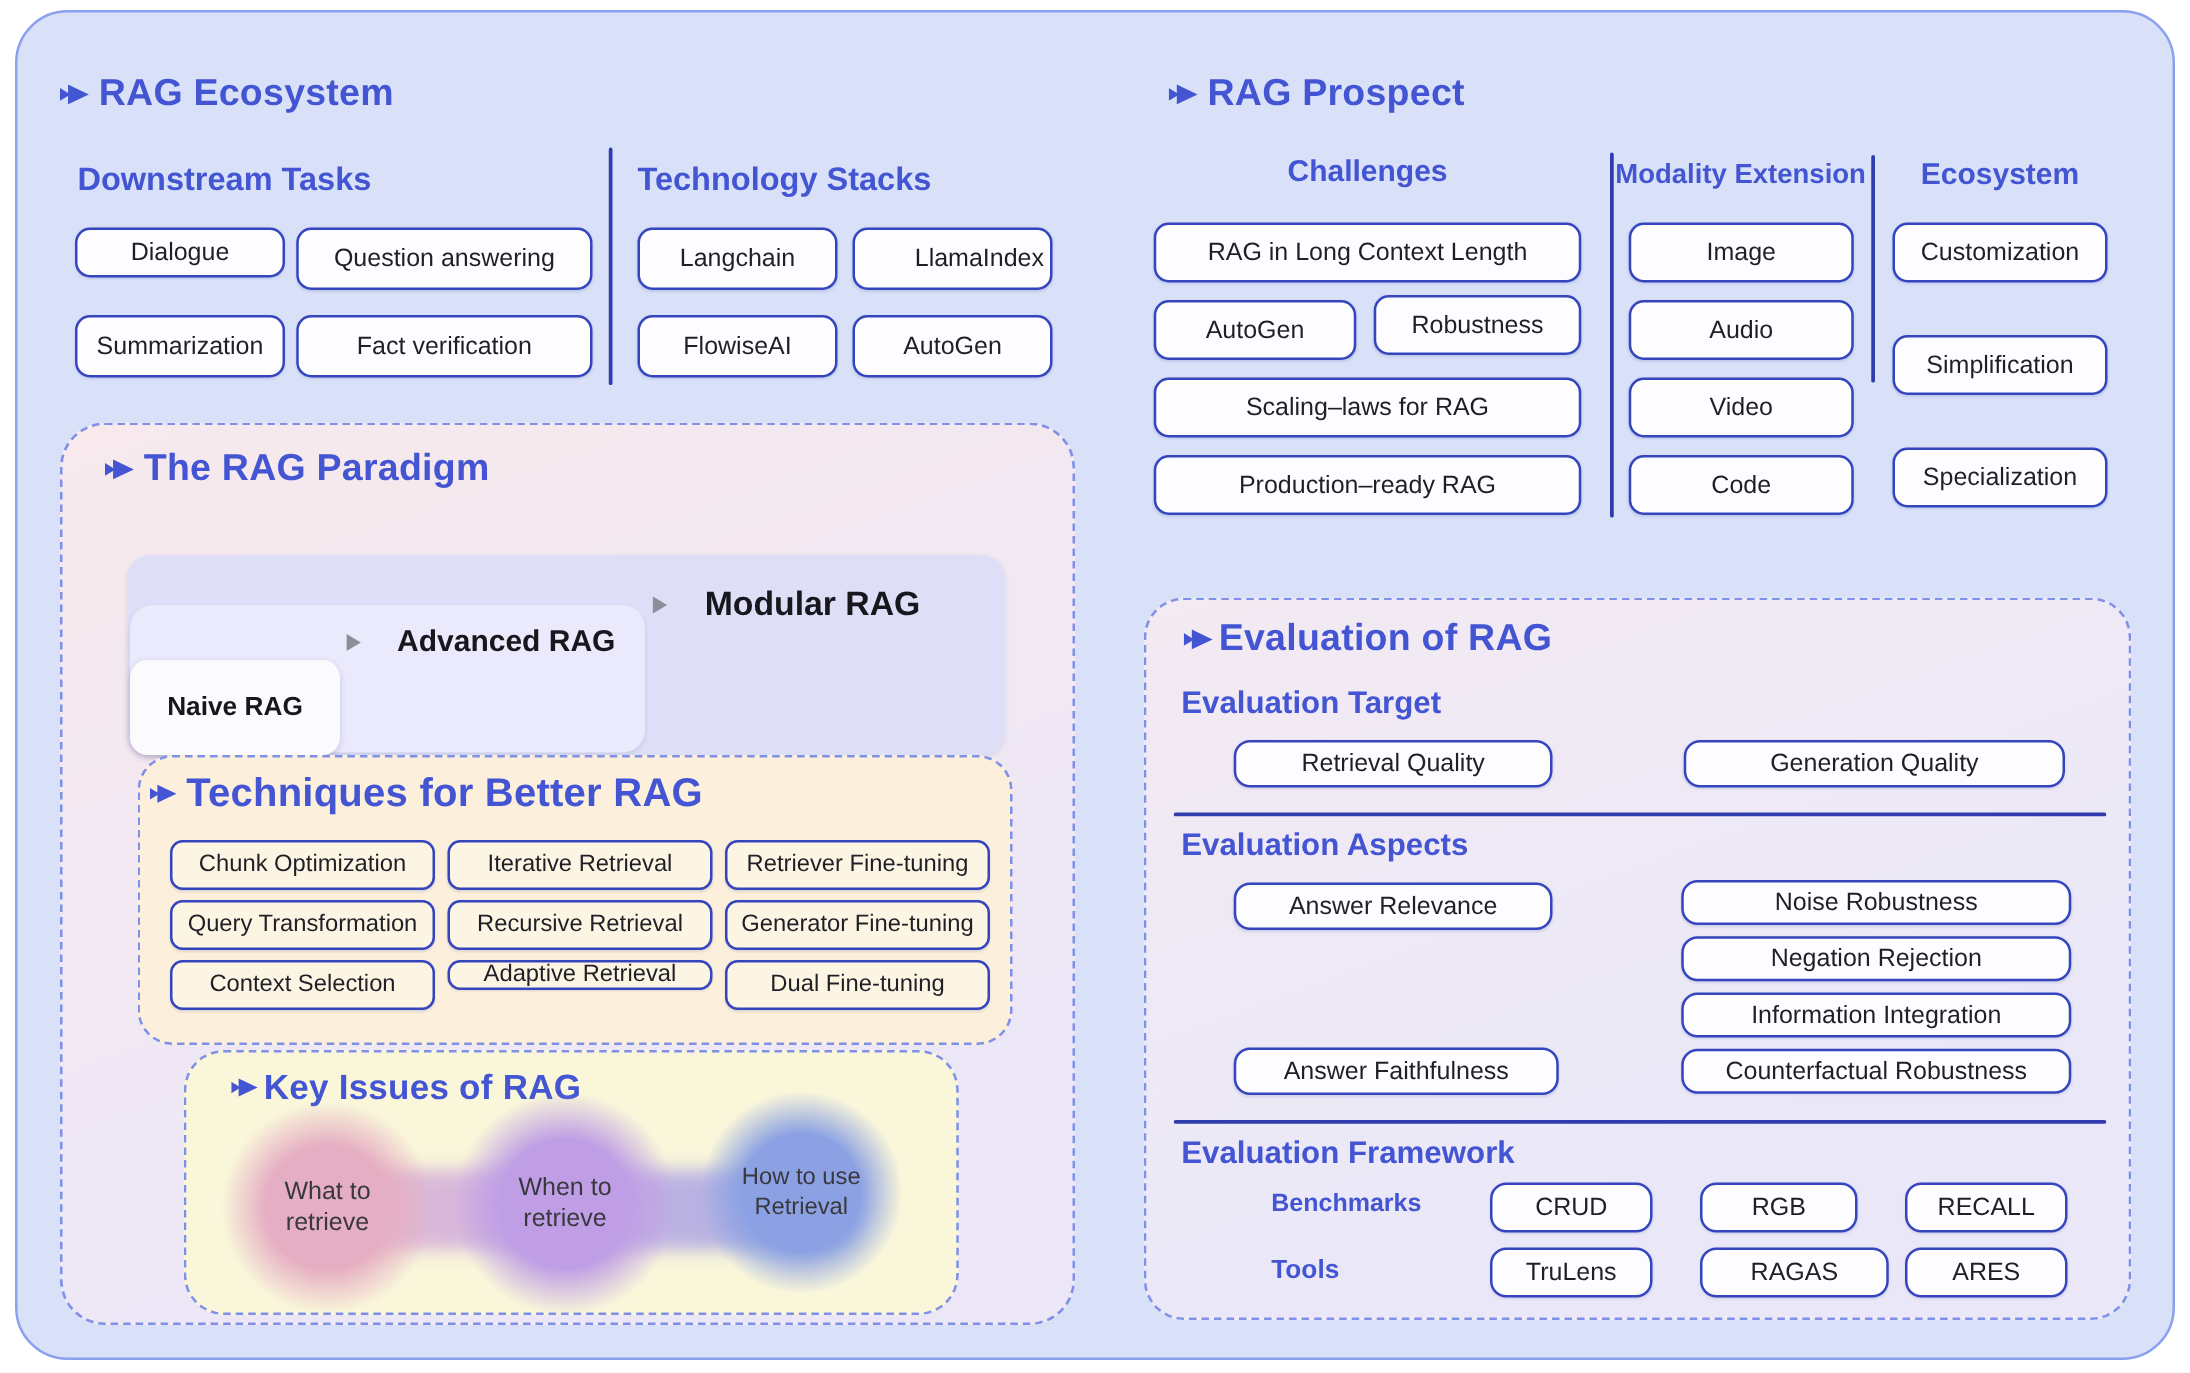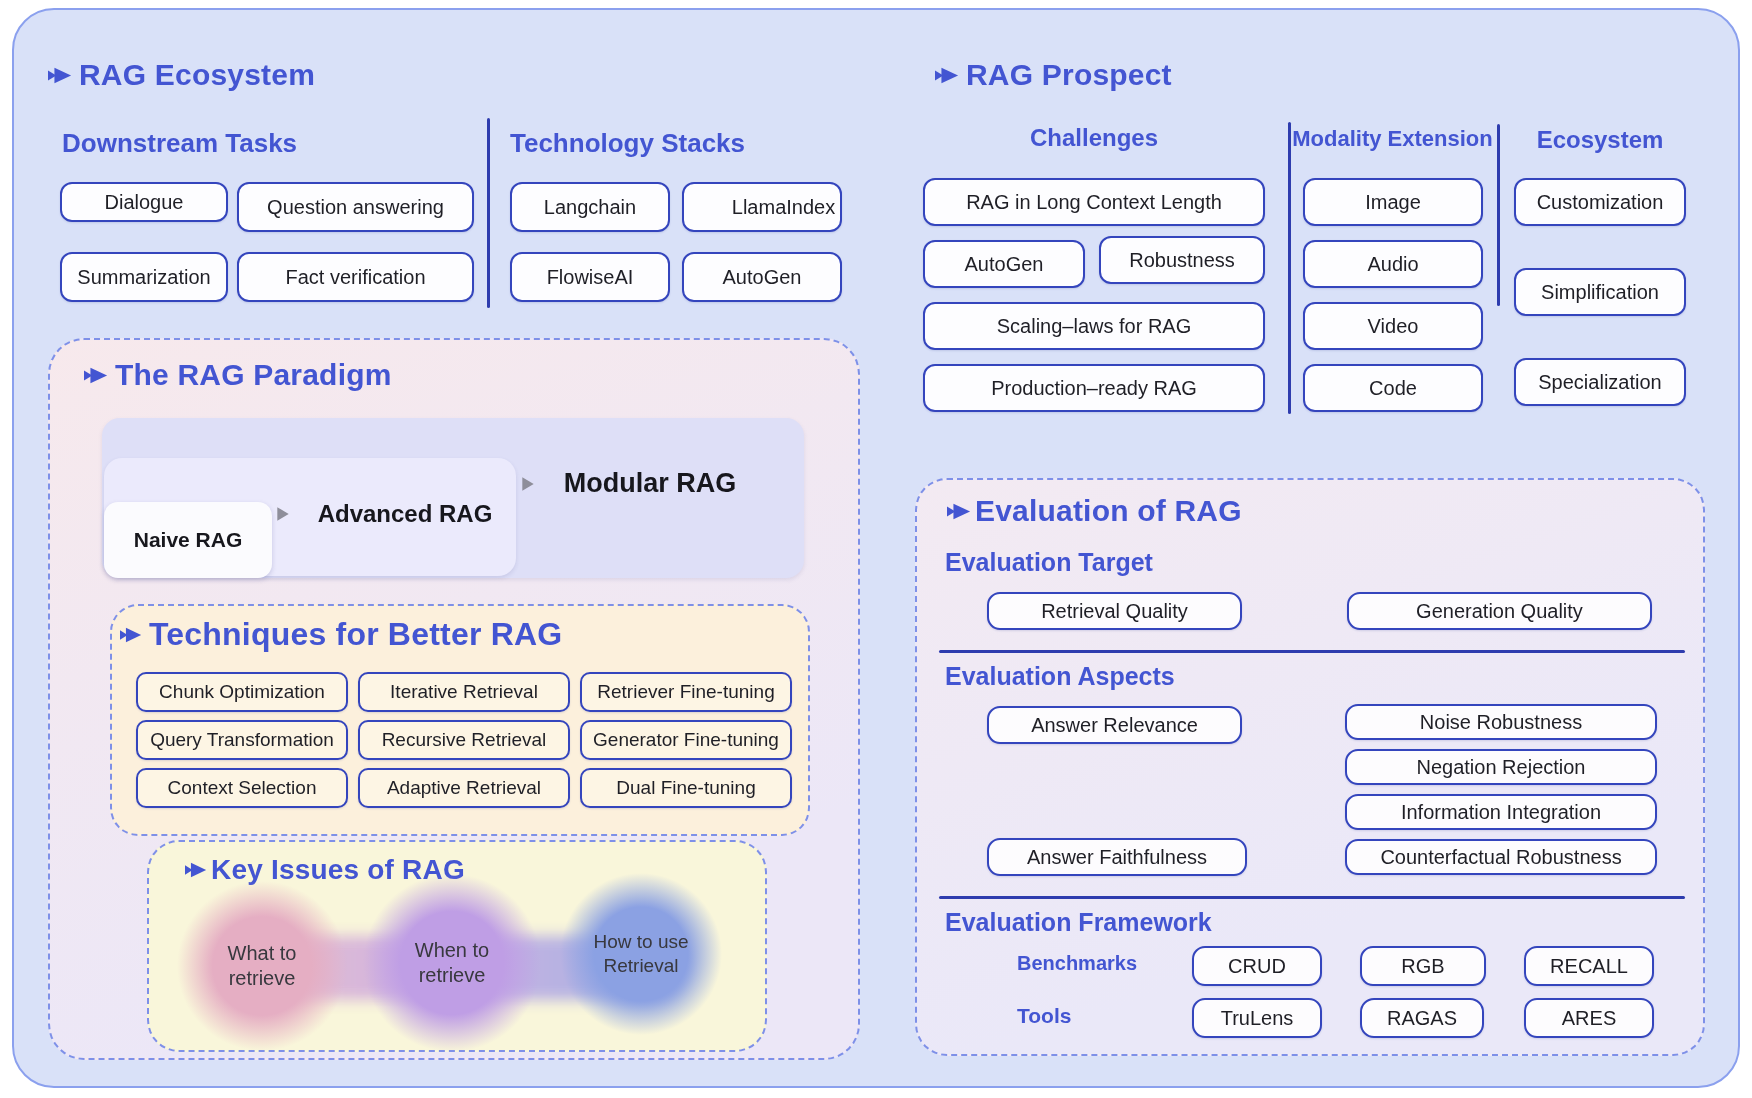--- a/index.html
+++ b/index.html
@@ -21,21 +21,21 @@
   .hline { position:absolute; height:3px; border-radius:2px; background:#2e3cae; }
   .dash { position:absolute; border:2.5px dashed #7e90e8; }
   #paradigm { left:48px; top:338px; width:812px; height:722px; border-radius:36px;
               background:linear-gradient(160deg,#f7e9ec 0%,#ece7f7 75%); }
   #techniques { left:60px; top:264px; width:700px; height:232px; border-radius:28px;
                 background:#fcf0dc; }
   #keyissues { left:97px; top:500px; width:620px; height:212px; border-radius:32px;
                background:#f9f6da; }
   #evaluation { left:915px; top:478px; width:790px; height:578px; border-radius:32px;
                 background:linear-gradient(160deg,#f3eaf2 0%,#eae8f8 70%); }
-  .stagebox { position:absolute; border-radius:18px; }
+  .stagebox { position:absolute; border-radius:18px;margin-top:26px; }
   .stageLabel { position:absolute; text-align:center; color:#17171d; font-weight:bold; white-space:nowrap; }
   .flowarrow { position:absolute; line-height:0; }
   .bubble { position:absolute; display:flex; align-items:center; justify-content:center;
             text-align:center; color:#38383e; font-size:20px; line-height:1.25; z-index:2; }
   .bubble span { display:block; width:120px; }
   #kiband { position:absolute; left:68px; top:94px; width:470px; height:64px; border-radius:44px;
             filter:blur(7px); opacity:.8; z-index:1;
             background:linear-gradient(90deg,#e8b3c6 0%,#c2a2e6 48%,#8ca2e4 100%); }
 </style>
 </head>
@@ -130,21 +130,21 @@
             <path d="M0 3.5 9 9 0 14.5Z"></path>
             <path d="M7 .5 25 9 7 17.5Z"></path>
           </svg>
         <span>Techniques for Better RAG</span>
       </div>
       <div class="box tbox" style="left:24px;  top:66px;  width:212px; height:40px;">Chunk Optimization</div>
       <div class="box tbox" style="left:24px;  top:114px; width:212px; height:40px;">Query Transformation</div>
       <div class="box tbox" style="left:24px;  top:162px; width:212px; height:40px;">Context Selection</div>
       <div class="box tbox" style="left:246px; top:66px;  width:212px; height:40px;">Iterative Retrieval</div>
       <div class="box tbox" style="left:246px; top:114px; width:212px; height:40px;">Recursive Retrieval</div>
-      <div class="box tbox" style="left:246px; top:162px; width:212px; height:40px;">Adaptive Retrieval</div>
+      <div class="box tbox" style="left:246px; top:162px; width:212px; height:24px;">Adaptive Retrieval</div>
       <div class="box tbox" style="left:468px; top:66px;  width:212px; height:40px;">Retriever Fine-tuning</div>
       <div class="box tbox" style="left:468px; top:114px; width:212px; height:40px;">Generator Fine-tuning</div>
       <div class="box tbox" style="left:468px; top:162px; width:212px; height:40px;">Dual Fine-tuning</div>
     </div>
 
     <div class="dash" id="keyissues">
       <div class="h1" style="left:36px; top:12px; font-size:28px; gap:4px;">
         <svg width="22" height="16" viewBox="0 0 26 18" fill="#4355d2">
             <path d="M0 3.5 9 9 0 14.5Z"></path>
             <path d="M7 .5 25 9 7 17.5Z"></path>
@@ -189,16 +189,16 @@
 
     <div class="hline" style="left:22px; top:416px; width:746px;"></div>
 
     <div class="h2" style="left:28px; top:428px;">Evaluation Framework</div>
     <div class="h2" style="left:100px; top:472px; font-size:20px;">Benchmarks</div>
     <div class="box ebox" style="left:275px; top:466px; width:130px; height:40px;">CRUD</div>
     <div class="box ebox" style="left:443px; top:466px; width:126px; height:40px;">RGB</div>
     <div class="box ebox" style="left:607px; top:466px; width:130px; height:40px;">RECALL</div>
     <div class="h2" style="left:100px; top:524px; font-size:21px;">Tools</div>
     <div class="box ebox" style="left:275px; top:518px; width:130px; height:40px;">TruLens</div>
-    <div class="box ebox" style="left:443px; top:518px; width:124px; height:40px;border-radius:14px;">RAGAS</div>
+    <div class="box ebox" style="left:443px; top:518px; width:151px; height:40px;">RAGAS</div>
     <div class="box ebox" style="left:607px; top:518px; width:130px; height:40px;">ARES</div>
   </div>
 </div>
 
 </body></html>

